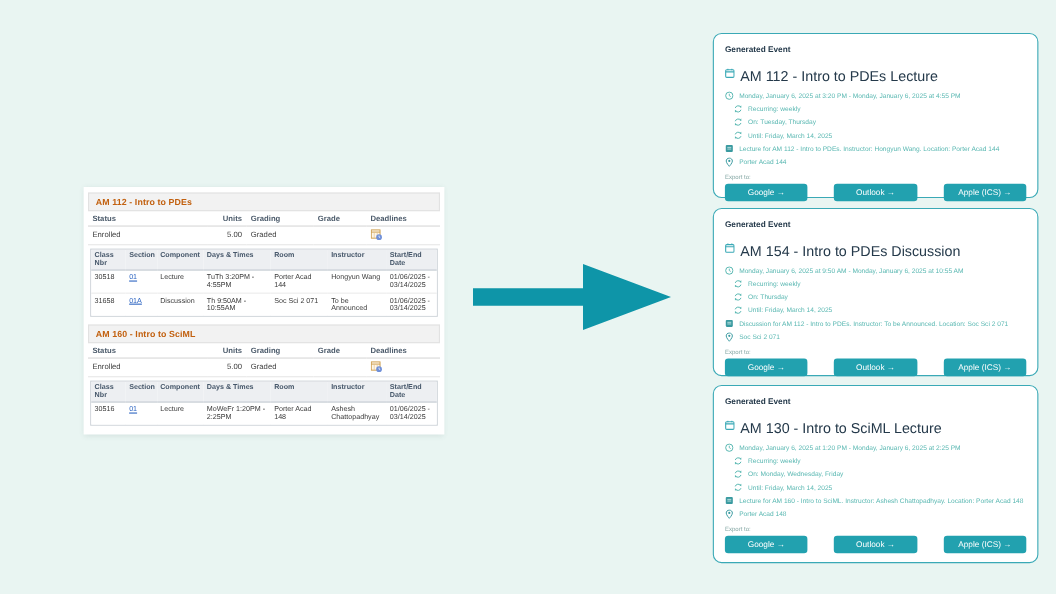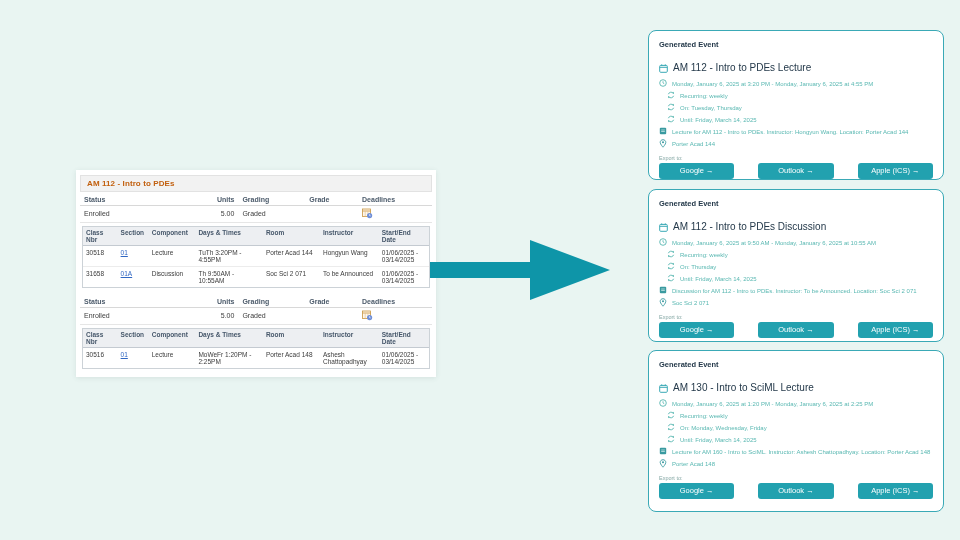--- a/index.html
+++ b/index.html
@@ -6,21 +6,21 @@
   html,body { width:960px; height:540px; }
   body {
     font-family:"Liberation Sans", sans-serif;
     background:#e9f5f2;
     position:relative;
     overflow:hidden;
   }
 
   
   .left-card {
-    position:absolute; left:76px; top:170px; width:360px;
+    position:absolute; left:76px; top:170px; width:328px;
     background:#ffffff; padding:5px 4px;
     box-shadow:0 1px 5px rgba(60,90,90,.12);
   }
   .course-block + .course-block { margin-top:7px; }
   .course-title {
     background:#f2f2f2; border:1px solid #e2e2e2;
     color:#c2600f; font-weight:bold; font-size:8px;
     padding:3px 6px; letter-spacing:.1px;
   }
   table { border-collapse:collapse; width:100%; }
@@ -48,22 +48,22 @@
   .event-panel {
     position:absolute; left:648px; width:296px;
     background:#ffffff; border:1.5px solid #3aa9b6; border-radius:8px;
     padding:9px 10px 8px;
   }
   .p1 { top:30px;  height:150px; }
   .p2 { top:189px; height:153px; }
   .p3 { top:350px; height:162px; }
   .panel-header { font-size:7.5px; font-weight:bold; color:#24394a; }
   .event-title {
-    display:flex; align-items:flex-end; gap:5px;
-    font-size:10px; color:#24394a; margin:13px 0 7px;
+    display:flex; align-items:flex-start; gap:5px;
+    font-size:13px; color:#24394a; margin:13px 0 7px;
   }
   .detail {
     display:flex; align-items:flex-start; gap:5px;
     font-size:6px; color:#58b7b1; line-height:1.35; margin:4px 0;
   }
   .detail.indent { margin-left:8px; }
   .detail .ic { flex:0 0 auto; margin-top:-1px; }
   .export-label { font-size:5.5px; color:#86a8a5; margin-top:6px; }
   .btn-row { display:flex; gap:24px; margin-top:2px; }
   .btn {
@@ -153,20 +153,21 @@
           <td>Soc Sci 2 071</td>
           <td>To be Announced</td>
           <td>01/06/2025 - 03/14/2025</td>
         </tr>
       </tbody>
         </table>
     </div>
   </div>
 
   <div class="course-block">
+    <div class="course-title">AM 160 - Intro to SciML</div>
     <table class="status-table">
       <colgroup>
           <col style="width:34%">
           <col style="width:11%">
           <col style="width:19%">
           <col style="width:15%">
           <col style="width:21%">
         </colgroup>
       <tbody>
           <tr>
@@ -321,21 +322,21 @@
   <div class="panel-header">Generated Event</div>
   <div class="event-title">
     <span class="ic">
         <svg width="9" height="9" viewBox="0 0 9 9">
           <rect x="0.7" y="1.4" width="7.6" height="6.9" rx="1" fill="none" stroke="#3aa9b6" stroke-width="1"></rect>
           <line x1="0.7" y1="3.3" x2="8.3" y2="3.3" stroke="#3aa9b6" stroke-width="1"></line>
           <line x1="2.7" y1="0.4" x2="2.7" y2="1.8" stroke="#3aa9b6" stroke-width="1"></line>
           <line x1="6.3" y1="0.4" x2="6.3" y2="1.8" stroke="#3aa9b6" stroke-width="1"></line>
         </svg>
       </span>
-    <span>AM 112 - Intro to PDEs Discussion</span>
+    <span>AM 154 - Intro to PDEs Discussion</span>
   </div>
   <div class="detail">
     <span class="ic">
         <svg width="8" height="8" viewBox="0 0 8 8">
           <circle cx="4" cy="4" r="3.3" fill="none" stroke="#58b7b1" stroke-width="0.9"></circle>
           <polyline points="4,2.2 4,4 5.3,4.8" fill="none" stroke="#58b7b1" stroke-width="0.8"></polyline>
         </svg>
       </span>
     <span>Monday, January 6, 2025 at 9:50 AM - Monday, January 6, 2025 at 10:55 AM</span>
   </div>

